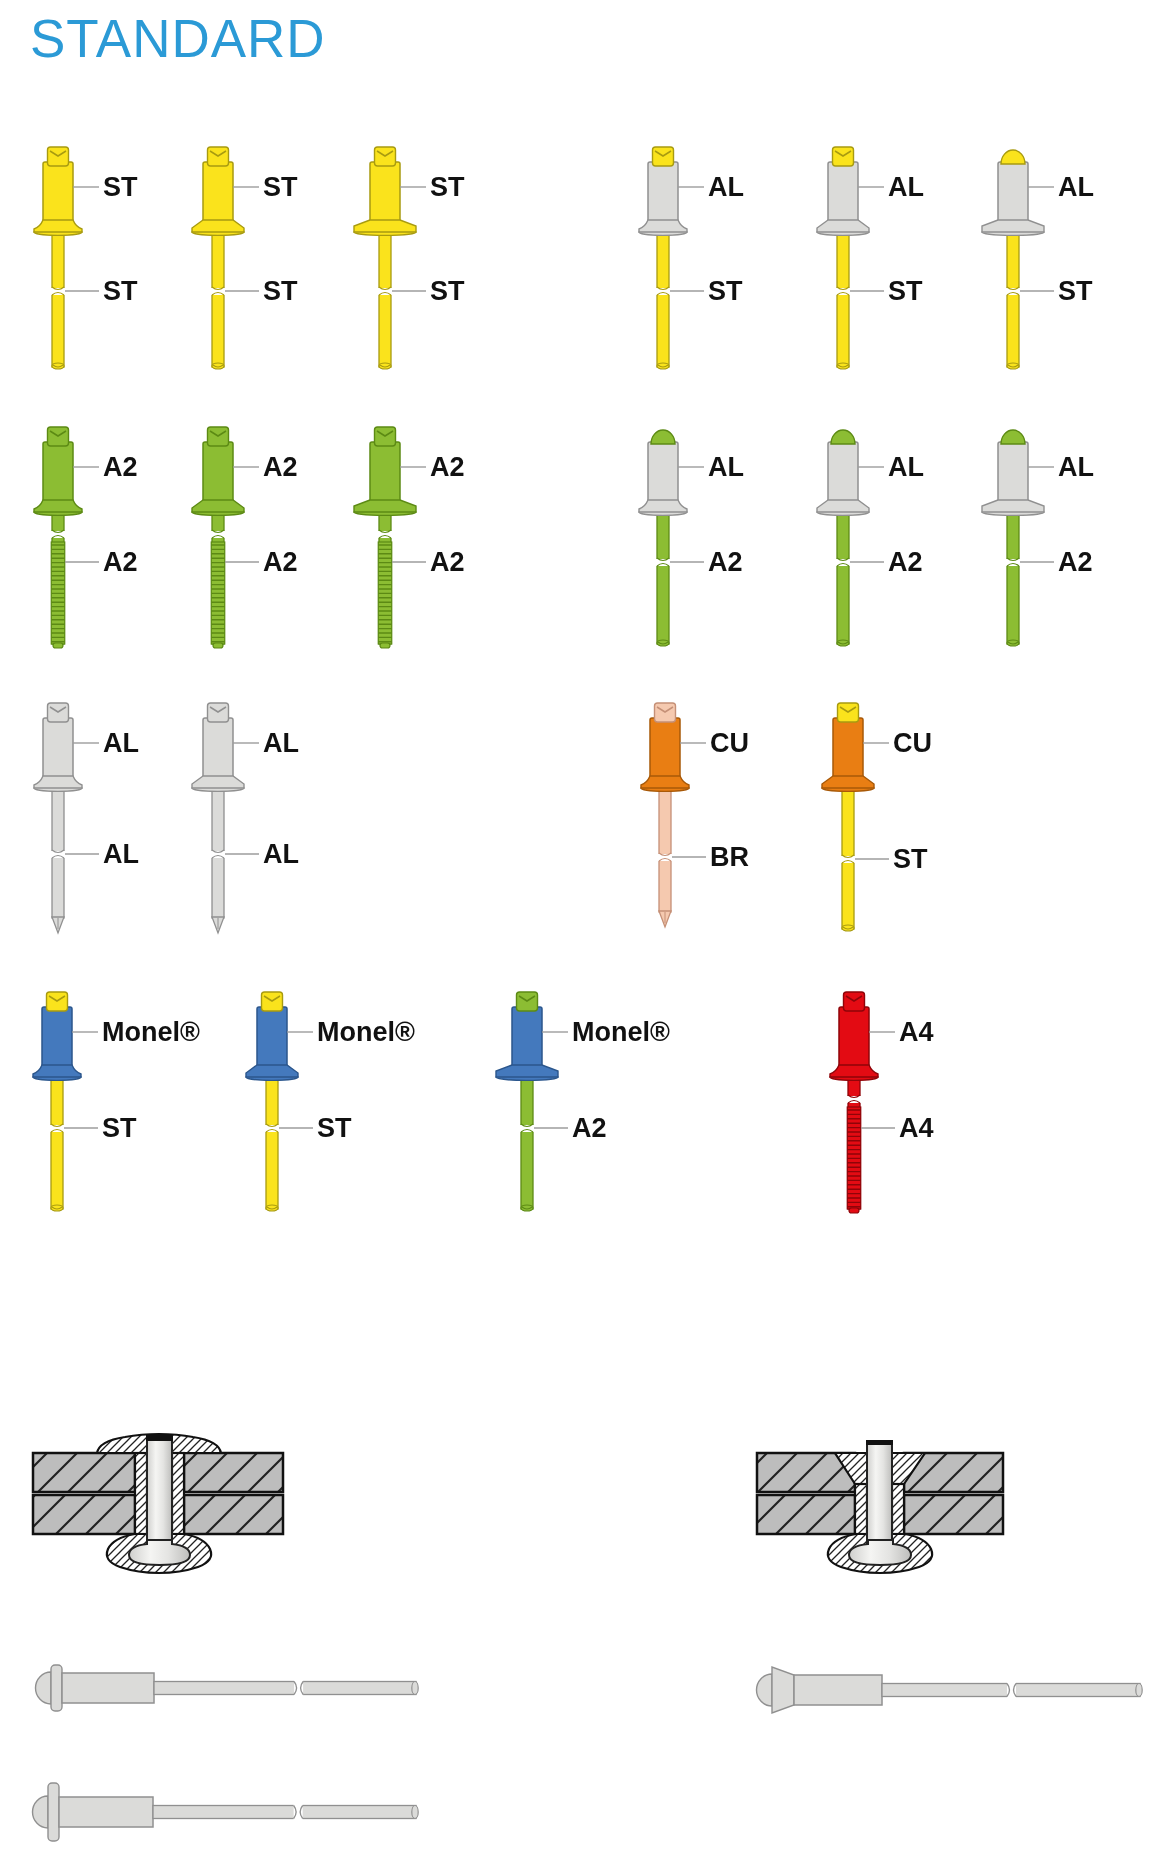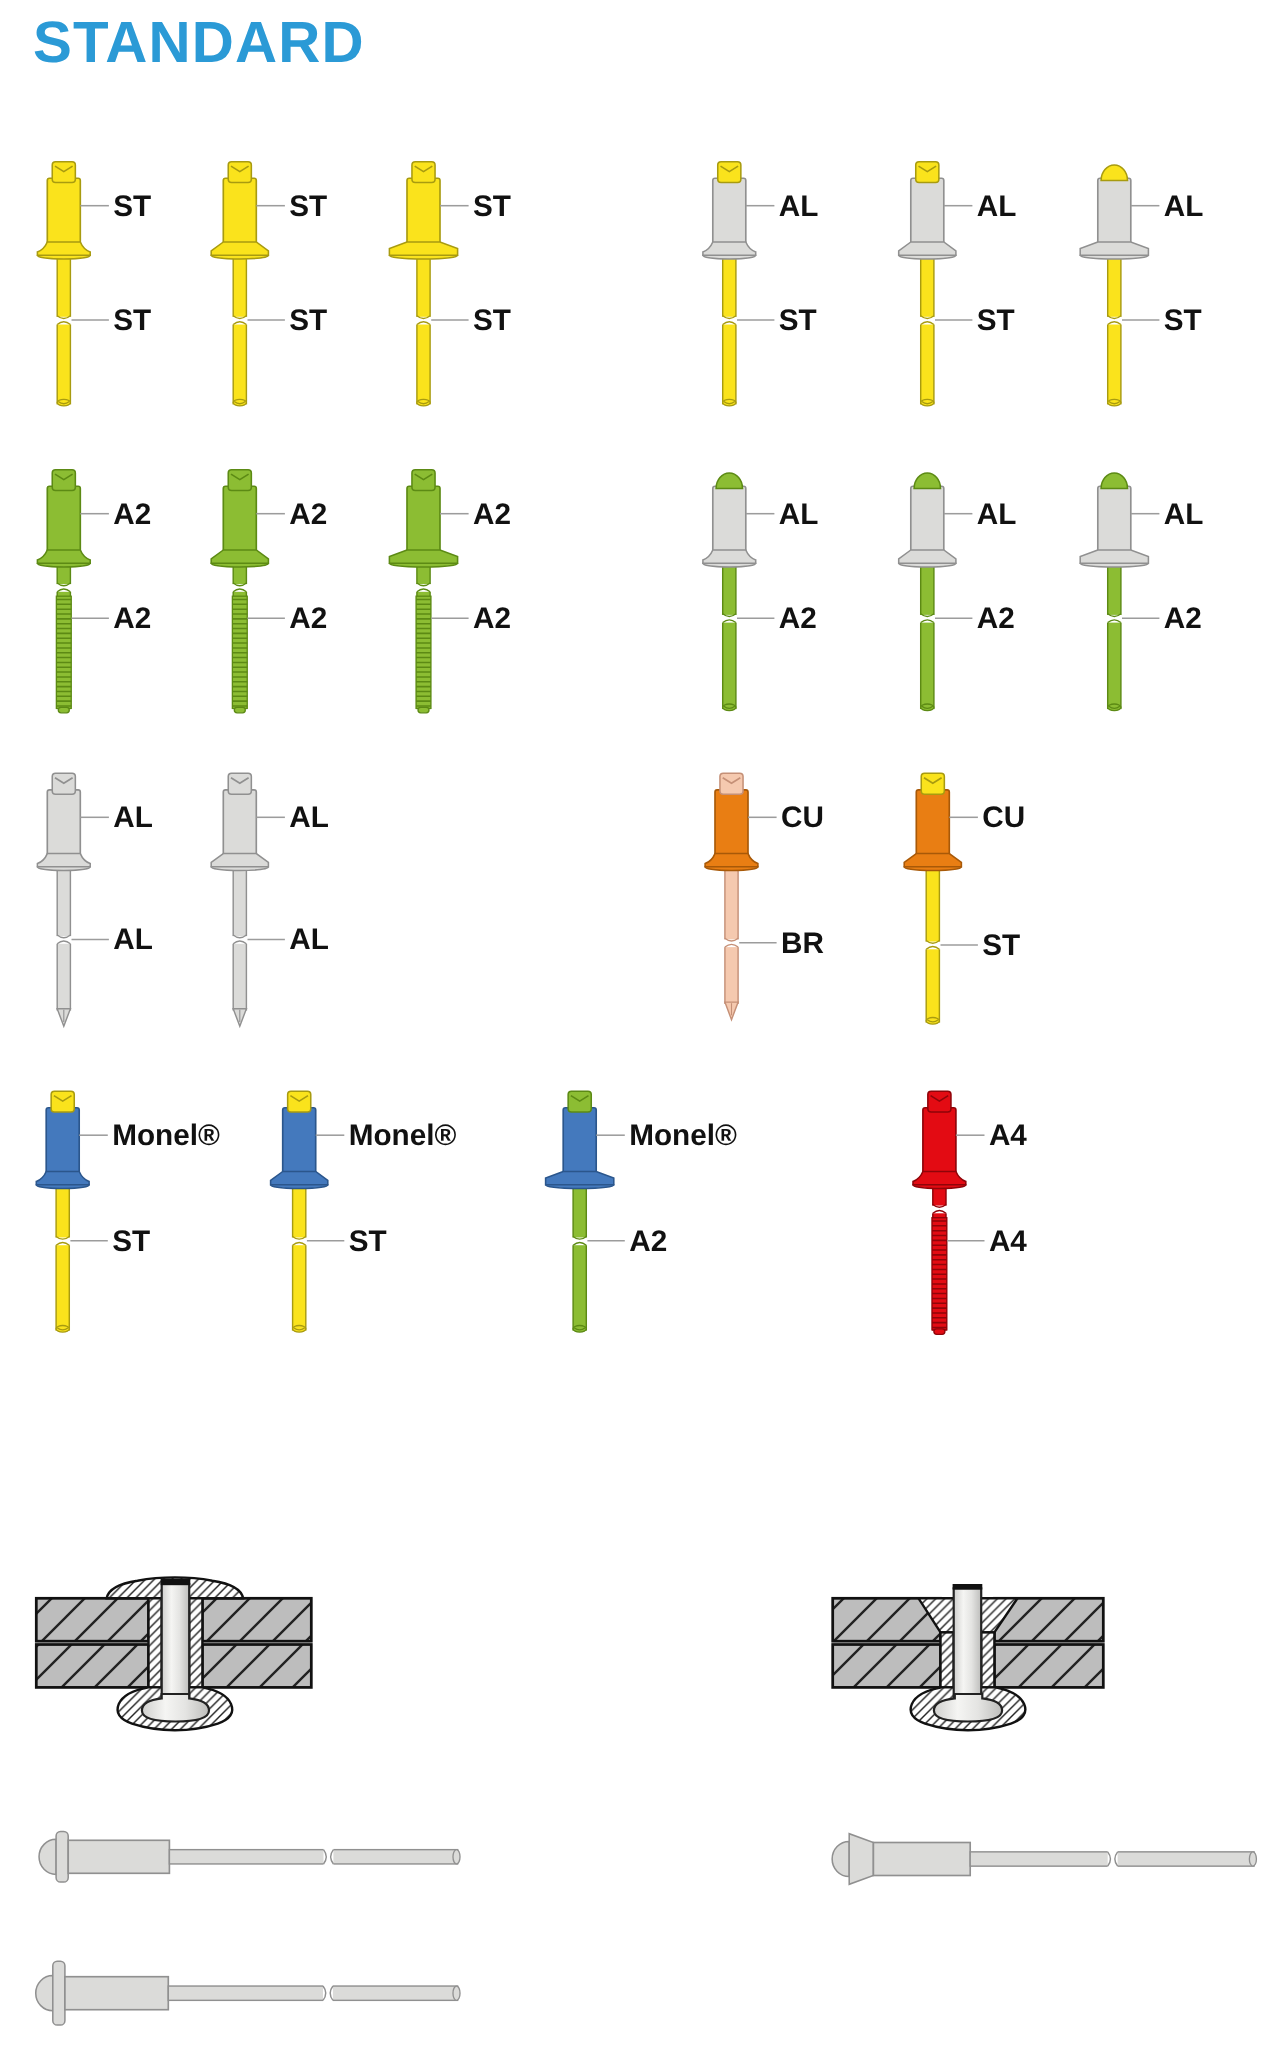--- a/index.html
+++ b/index.html
@@ -1,20 +1,20 @@
 <!DOCTYPE html>
 <html><head>
 <meta charset="utf-8">
 <style>
   html,body{margin:0;padding:0;background:#ffffff;}
   body{width:1160px;height:1863px;position:relative;overflow:hidden;
        font-family:"Liberation Sans",sans-serif;}
   #page-title{
     position:absolute;left:30px;top:8px;margin:0;
-    font-size:53px;font-weight:bold;letter-spacing:1px;color:#2B9AD6;
+    font-size:53px;font-weight:normal;letter-spacing:1px;color:#2B9AD6;
   }
   #diagram{position:absolute;left:0;top:0;}
   #diagram text{
     font-family:"Liberation Sans",sans-serif;
     font-weight:bold;font-size:27px;fill:#111111;
   }
   .plate{fill:url(#plateHatch);stroke:#111;stroke-width:2.5;}
   .shell{fill:url(#rivetHatch);stroke:#111;stroke-width:2.2;}
   .stem{fill:url(#stemGrad);stroke:#222;stroke-width:2;}
 </style>

